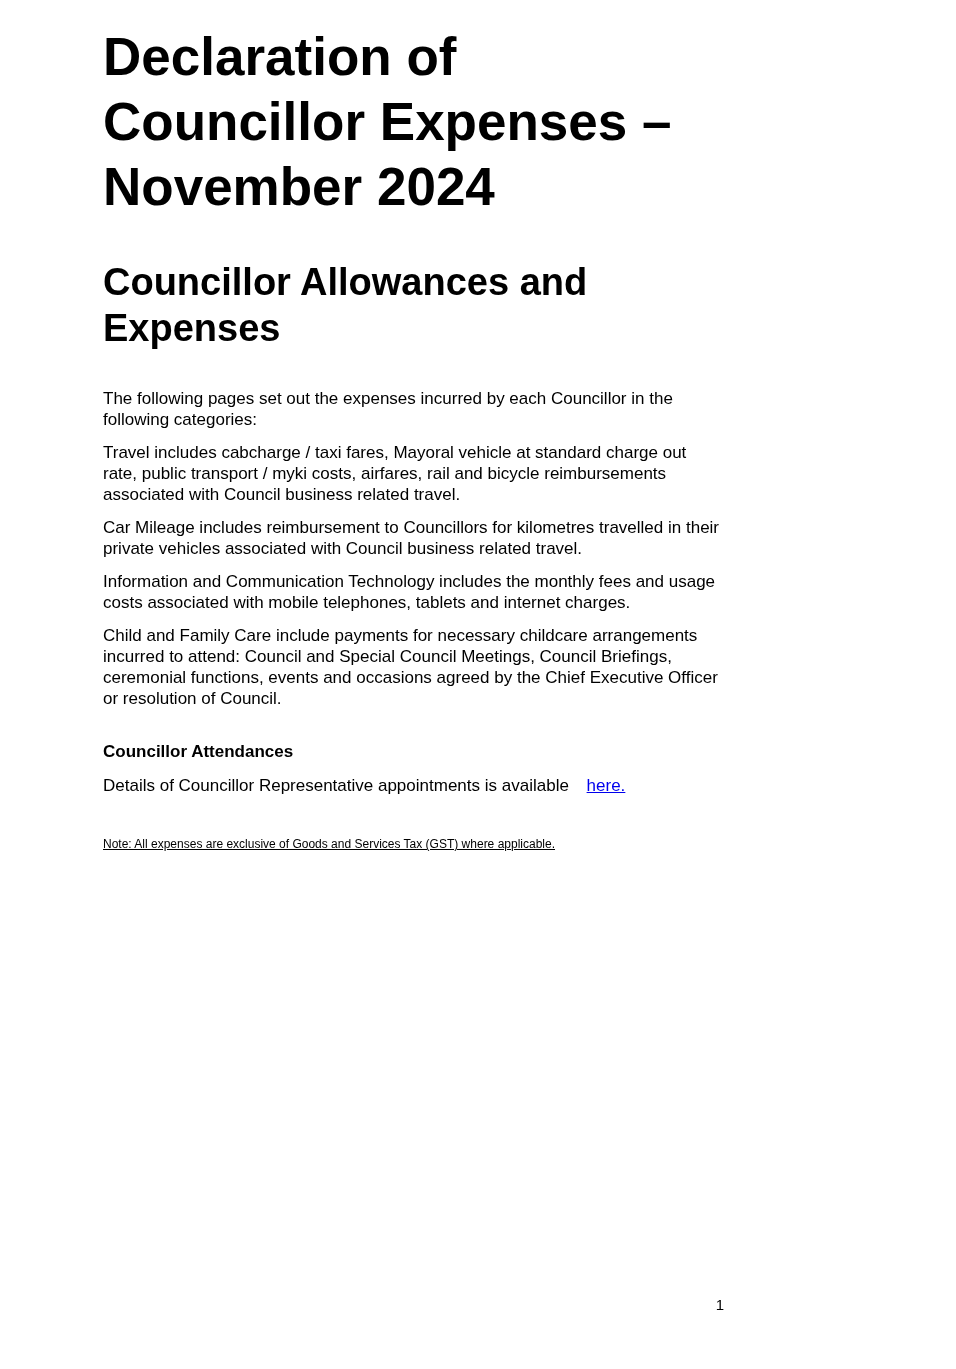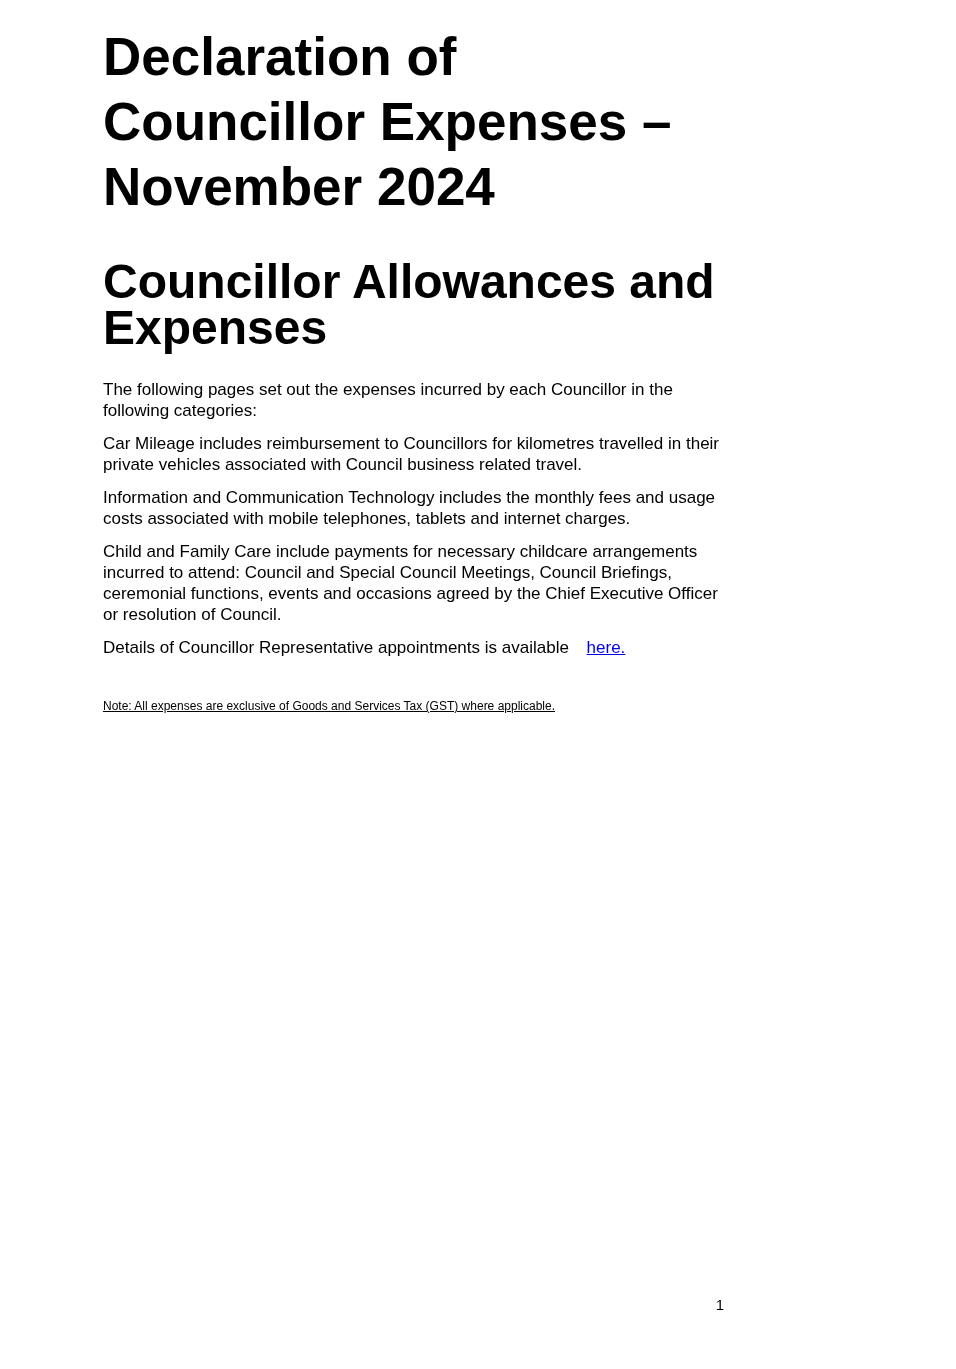--- a/index.html
+++ b/index.html
@@ -15,31 +15,31 @@
     padding: 24px 103px 12px 103px;
     overflow: hidden;
   }
   .doc-title {
     font-size: 53px;
     line-height: 65px;
     font-weight: bold;
     margin: 0;
   }
   .section-heading {
-    font-size: 48px;
+    font-size: 38px;
     line-height: 46px;
     font-weight: bold;
     margin: 40px 0 16px 0;
   }
   .body-copy p {
     font-size: 17px;
     line-height: 21px;
     margin: 0 0 12px 0;
   }
-  .body-copy p.first { margin-top: 28px; }
+  .body-copy p.first { margin-top: 37px; }
   .sub-heading {
     font-size: 17px;
     line-height: 21px;
     font-weight: bold;
     margin: 32px 0 13px 0;
   }
   .details-line {
     font-size: 17px;
     line-height: 21px;
     margin: 0 0 12px 0;
@@ -68,25 +68,27 @@
 <body>
 
 <div class="page">
 
   <h1 class="doc-title">Declaration of Councillor Expenses – November 2024</h1>
 
   <h2 class="section-heading">Councillor Allowances and Expenses</h2>
 
   <div class="body-copy">
     <p class="first">The following pages set out the expenses incurred by each Councillor in the following categories:</p>
+    <p>Travel includes cabcharge / taxi fares, Mayoral vehicle at standard charge out rate, public transport / myki costs, airfares, rail and bicycle reimbursements associated with Council business related travel.</p>
     <p>Car Mileage includes reimbursement to Councillors for kilometres travelled in their private vehicles associated with Council business related travel.</p>
     <p>Information and Communication Technology includes the monthly fees and usage costs associated with mobile telephones, tablets and internet charges.</p>
     <p>Child and Family Care include payments for necessary childcare arrangements incurred to attend: Council and Special Council Meetings, Council Briefings, ceremonial functions, events and occasions agreed by the Chief Executive Officer or resolution of Council.</p>
   </div>
 
+  <h3 class="sub-heading">Councillor Attendances</h3>
 
 
   <p class="details-line">
     <span>Details of Councillor Representative appointments is available </span><a href="#">here.</a>
   </p>
 
   <p class="note-line">Note: All expenses are exclusive of Goods and Services Tax (GST) where applicable.</p>
 
   <div class="page-number">1</div>
 

